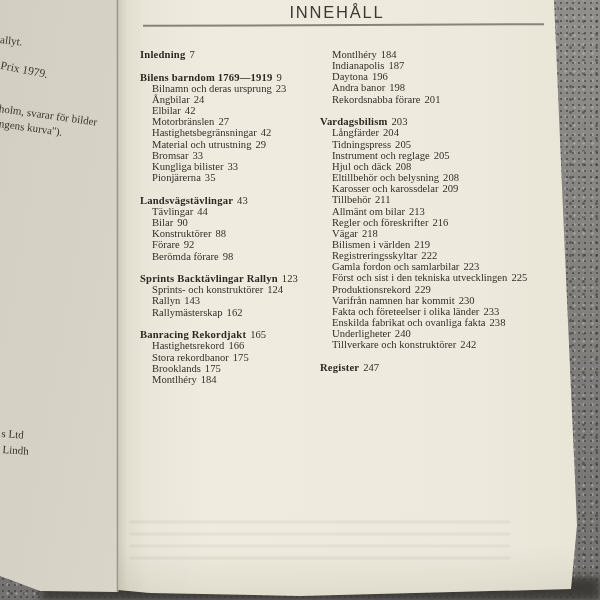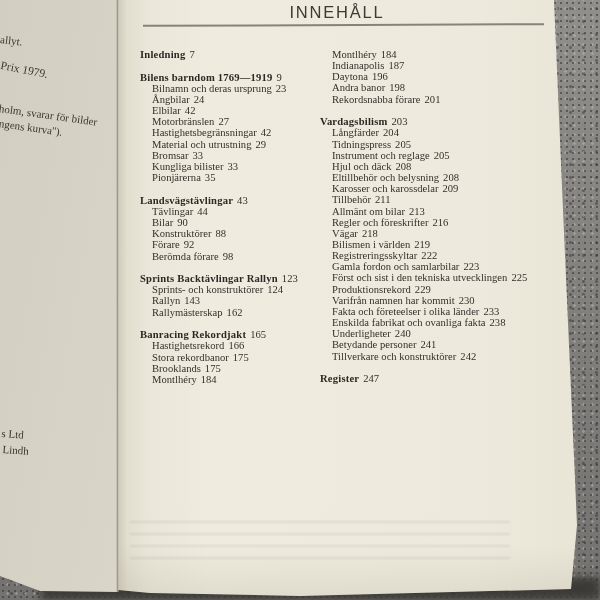--- a/index.html
+++ b/index.html
@@ -139,21 +139,20 @@
           <div class="row item"><span class="lbl">Vägar</span><span class="pg">218</span></div>
           <div class="row item"><span class="lbl">Bilismen i världen</span><span class="pg">219</span></div>
           <div class="row item"><span class="lbl">Registreringsskyltar</span><span class="pg">222</span></div>
           <div class="row item"><span class="lbl">Gamla fordon och samlarbilar</span><span class="pg">223</span></div>
           <div class="row item"><span class="lbl">Först och sist i den tekniska utvecklingen</span><span class="pg">225</span></div>
           <div class="row item"><span class="lbl">Produktionsrekord</span><span class="pg">229</span></div>
           <div class="row item"><span class="lbl">Varifrån namnen har kommit</span><span class="pg">230</span></div>
           <div class="row item"><span class="lbl">Fakta och företeelser i olika länder</span><span class="pg">233</span></div>
           <div class="row item"><span class="lbl">Enskilda fabrikat och ovanliga fakta</span><span class="pg">238</span></div>
           <div class="row item"><span class="lbl">Underligheter</span><span class="pg">240</span></div>
-          <div class="row item"><span class="lbl">Betydande personer</span><span class="pg">241</span></div>
           <div class="row item"><span class="lbl">Tillverkare och konstruktörer</span><span class="pg">242</span></div>
         </div>
         <div class="toc-block">
           <div class="row header"><span class="lbl">Register</span><span class="pg">247</span></div>
         </div>
       </div>
   </div>
 
   <div class="gutter-line"></div>
 </div>

